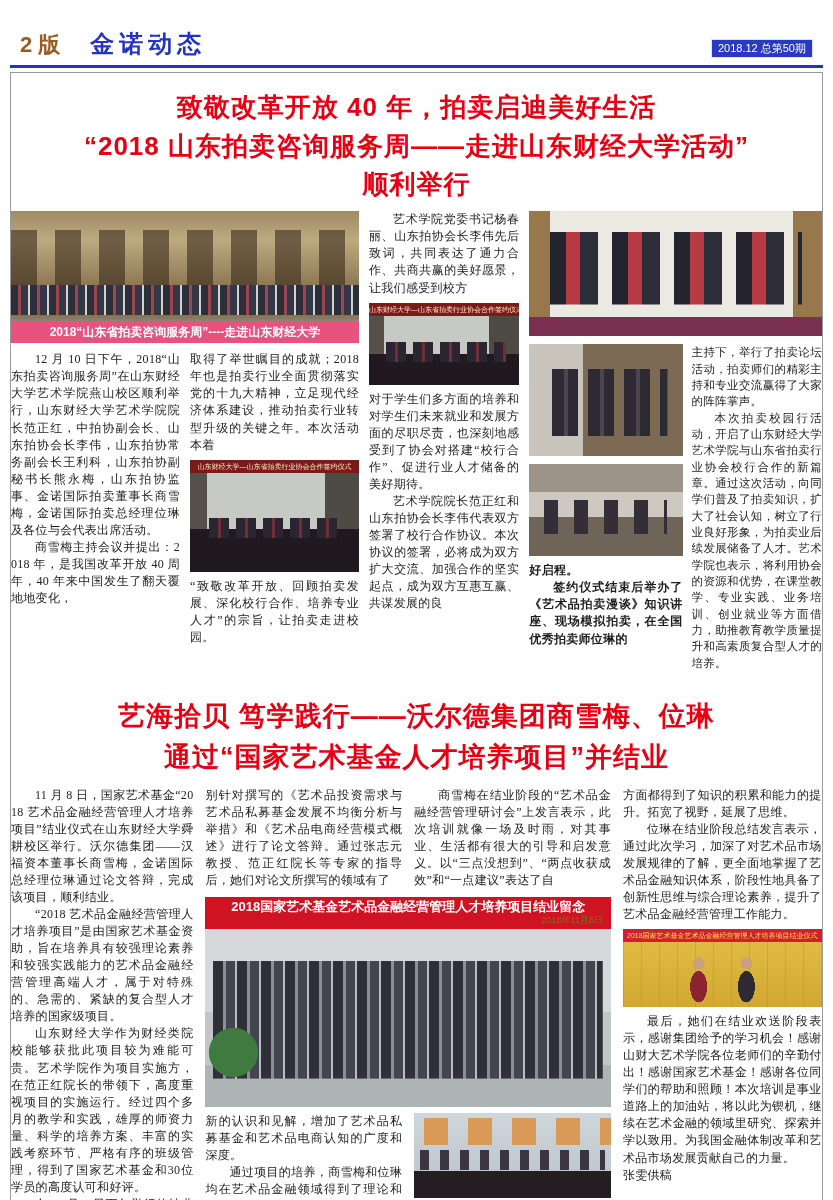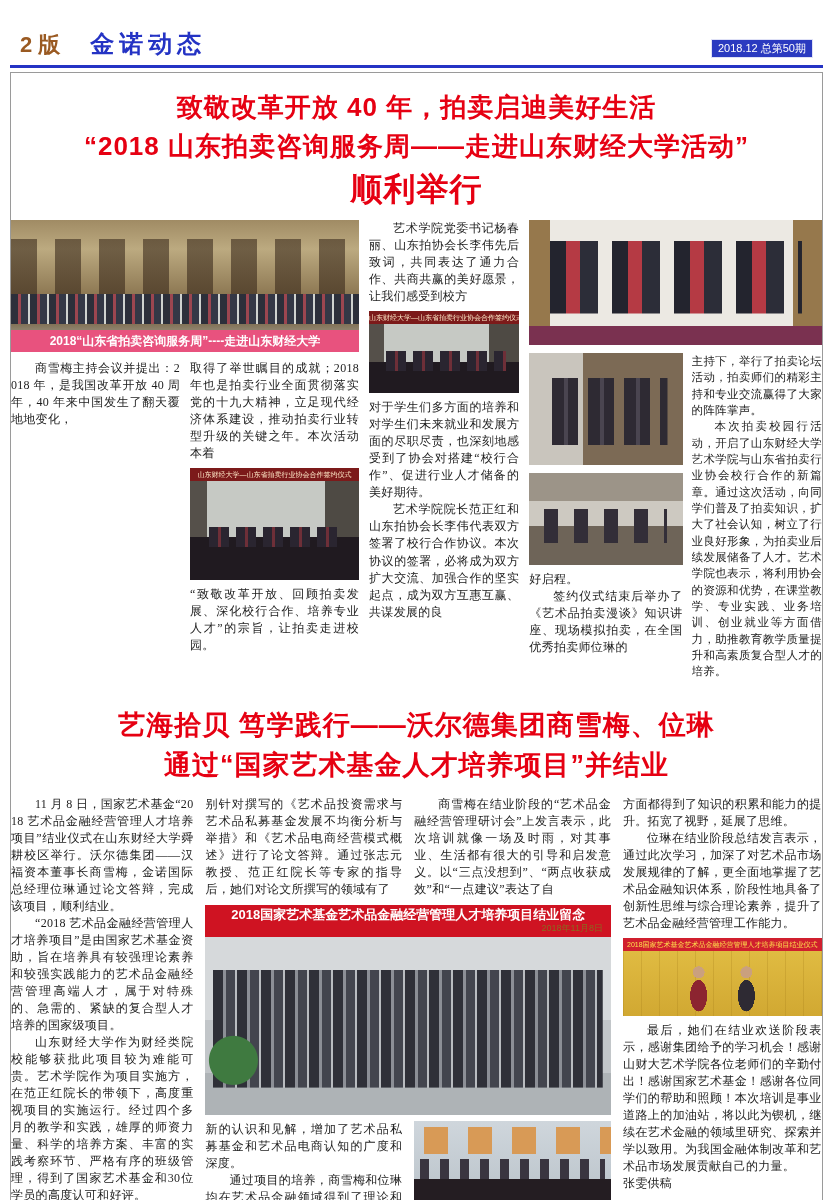--- a/index.html
+++ b/index.html
@@ -11,36 +11,36 @@
   .section-title{font-family:Liberation Mono, monospace;font-weight:700;font-size:24px;color:#2433c4;margin-left:30px;letter-spacing:5px;}
   .issue-badge{margin-left:auto;background:#2a3ac0;color:#fff;font-family:"Liberation Sans","DejaVu Sans",sans-serif;
                font-size:11px;padding:2px 7px;box-shadow:inset 0 0 0 1px rgba(255,255,255,.85);}
   .blue-rule{margin:0 10px;border-top:3px solid #2433c4;}
   
   .frame{margin:4px 10px 0 10px;border:1px solid #9a9a9a;height:1138px;overflow:hidden;padding:0 0;box-sizing:border-box;}
   
   .headline{font-family:"Liberation Sans","DejaVu Sans",sans-serif;font-weight:700;color:#e60012;text-align:center;letter-spacing:1px;}
   .h1a{font-size:26px;margin:16px 0 0 0;line-height:1.45;}
   .h1b{font-size:26px;margin:0;line-height:1.5;}
-  .h1c{font-size:32px;margin:0 0 8px 0;line-height:1.45;}
+  .h1c{font-size:26px;margin:0 0 8px 0;line-height:1.45;}
   .h2a{font-size:27px;margin:14px 0 0 0;line-height:1.45;}
   .h2b{font-size:27px;margin:0 0 10px 0;line-height:1.5;}
   
   .txt p{margin:0;text-align:justify;word-break:break-all;line-height:1.42;font-size:12px;letter-spacing:.3px;}
   .ind{text-indent:2em;}
   .byline{text-align:right;font-size:11px;margin-top:10px;padding-right:4px;}
   
   .a1-body{display:flex;gap:10px;height:472px;overflow:hidden;margin-top:4px;}
   .a1-left{width:44%;display:flex;flex-direction:column;}
   .a1-left-row{display:flex;gap:10px;flex:1;overflow:hidden;}
   .a1-left-row .col{flex:1;overflow:hidden;}
   .a1-mid{width:19%;overflow:hidden;}
   .a1-right{width:37%;display:flex;flex-direction:column;}
   .a1-right-row{display:flex;gap:9px;flex:1;overflow:hidden;}
-  .a1-right-row .colA{width:54%;overflow:hidden;}
+  .a1-right-row .colA{width:54%;overflow:hidden;font-weight:bold;}
   .a1-right-row .colB{width:46%;overflow:hidden;}
   .a1-right-row .colB p{font-size:11.5px;}
   
   .a2-body{display:flex;gap:12px;height:448px;overflow:hidden;margin-top:2px;}
   .a2-c1{width:22.5%;overflow:hidden;}
   .a2-mid{width:50%;display:flex;flex-direction:column;overflow:hidden;}
   .a2-mid-row{display:flex;gap:12px;overflow:hidden;}
   .a2-mid-row .col{flex:1;overflow:hidden;}
   .a2-c4{width:24.5%;overflow:hidden;}
   
@@ -117,20 +117,21 @@
       <div class="headline h1c">顺利举行</div>
 
       <div class="a1-body">
 
         <div class="a1-left">
           <div class="ph ph-campus">
             <span class="banner">2018“山东省拍卖咨询服务周”----走进山东财经大学</span>
           </div>
           <div class="a1-left-row">
             <div class="col txt">
+              <p class="ind">12 月 10 日下午，2018“山东拍卖咨询服务周”在山东财经大学艺术学院燕山校区顺利举行，山东财经大学艺术学院院长范正红，中拍协副会长、山东拍协会长李伟，山东拍协常务副会长王利科，山东拍协副秘书长熊永梅，山东拍协监事、金诺国际拍卖董事长商雪梅，金诺国际拍卖总经理位琳及各位与会代表出席活动。</p>
               <p class="ind">商雪梅主持会议并提出：2018 年，是我国改革开放 40 周年，40 年来中国发生了翻天覆地地变化，</p>
             </div>
             <div class="col txt">
               <p>取得了举世瞩目的成就；2018 年也是拍卖行业全面贯彻落实党的十九大精神，立足现代经济体系建设，推动拍卖行业转型升级的关键之年。本次活动本着</p>
               <div class="ph ph-conf tall">
                 <span class="banner">山东财经大学—山东省拍卖行业协会合作签约仪式</span>
               </div>
               <p>“致敬改革开放、回顾拍卖发展、深化校行合作、培养专业人才”的宗旨，让拍卖走进校园。</p>
             </div>
           </div>

